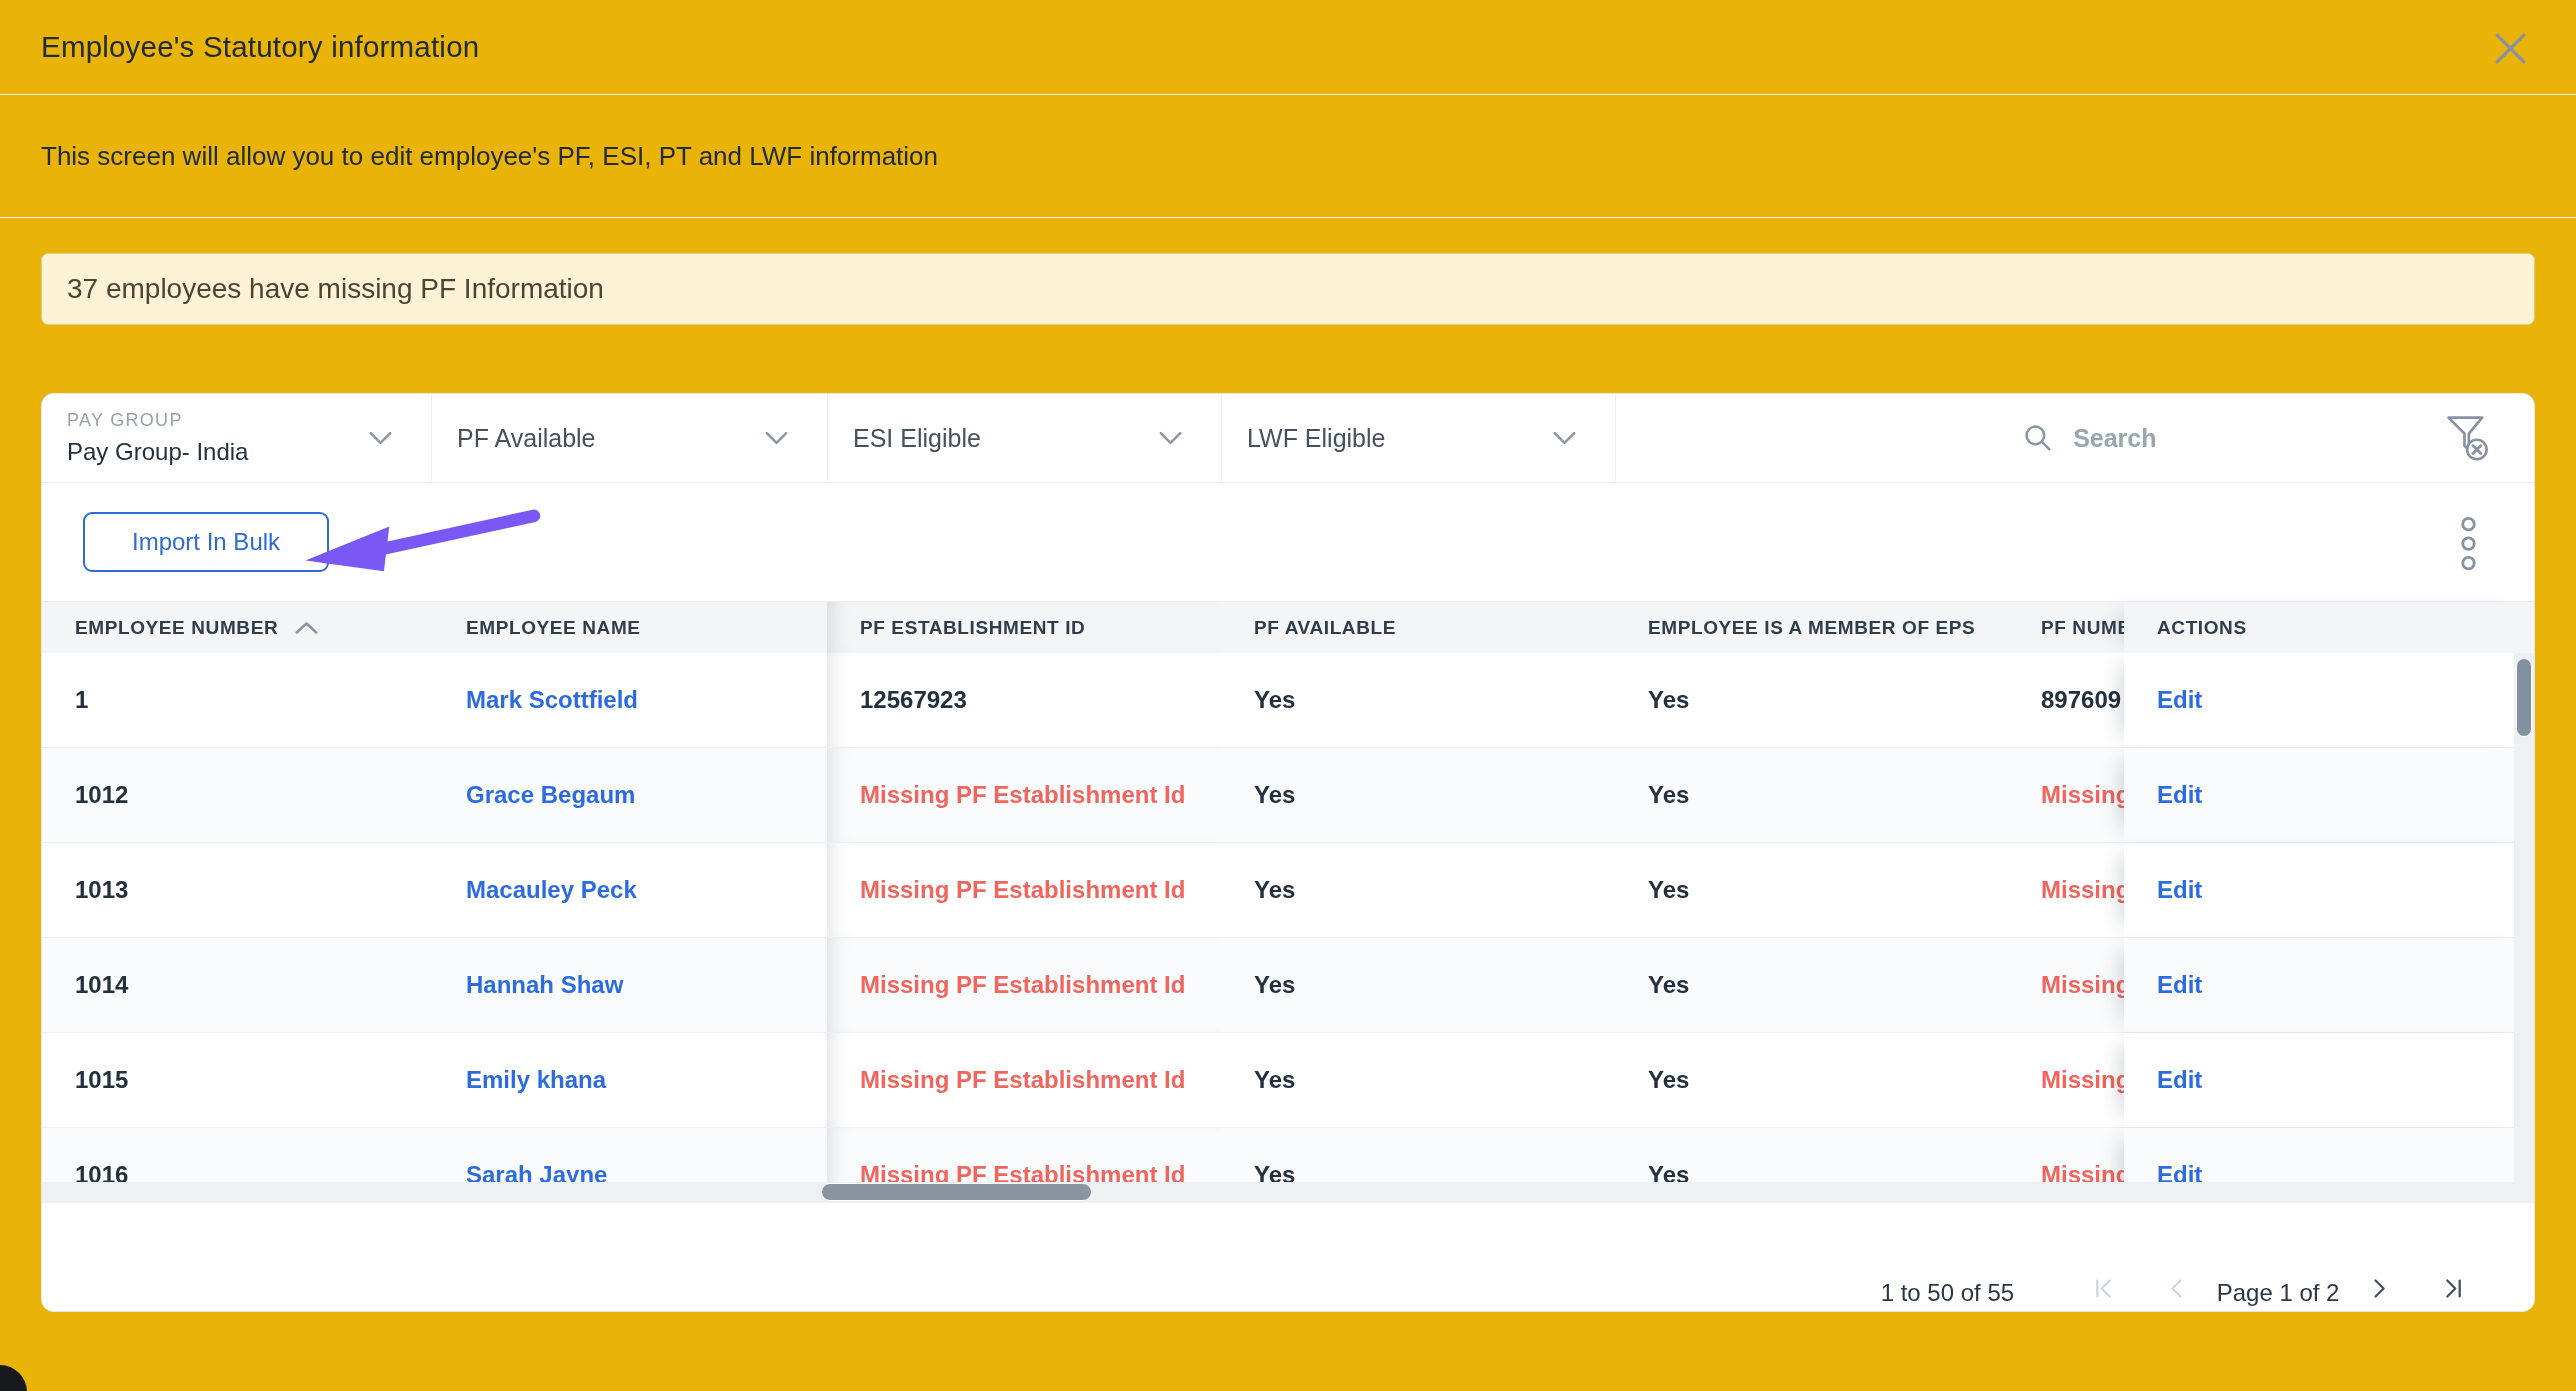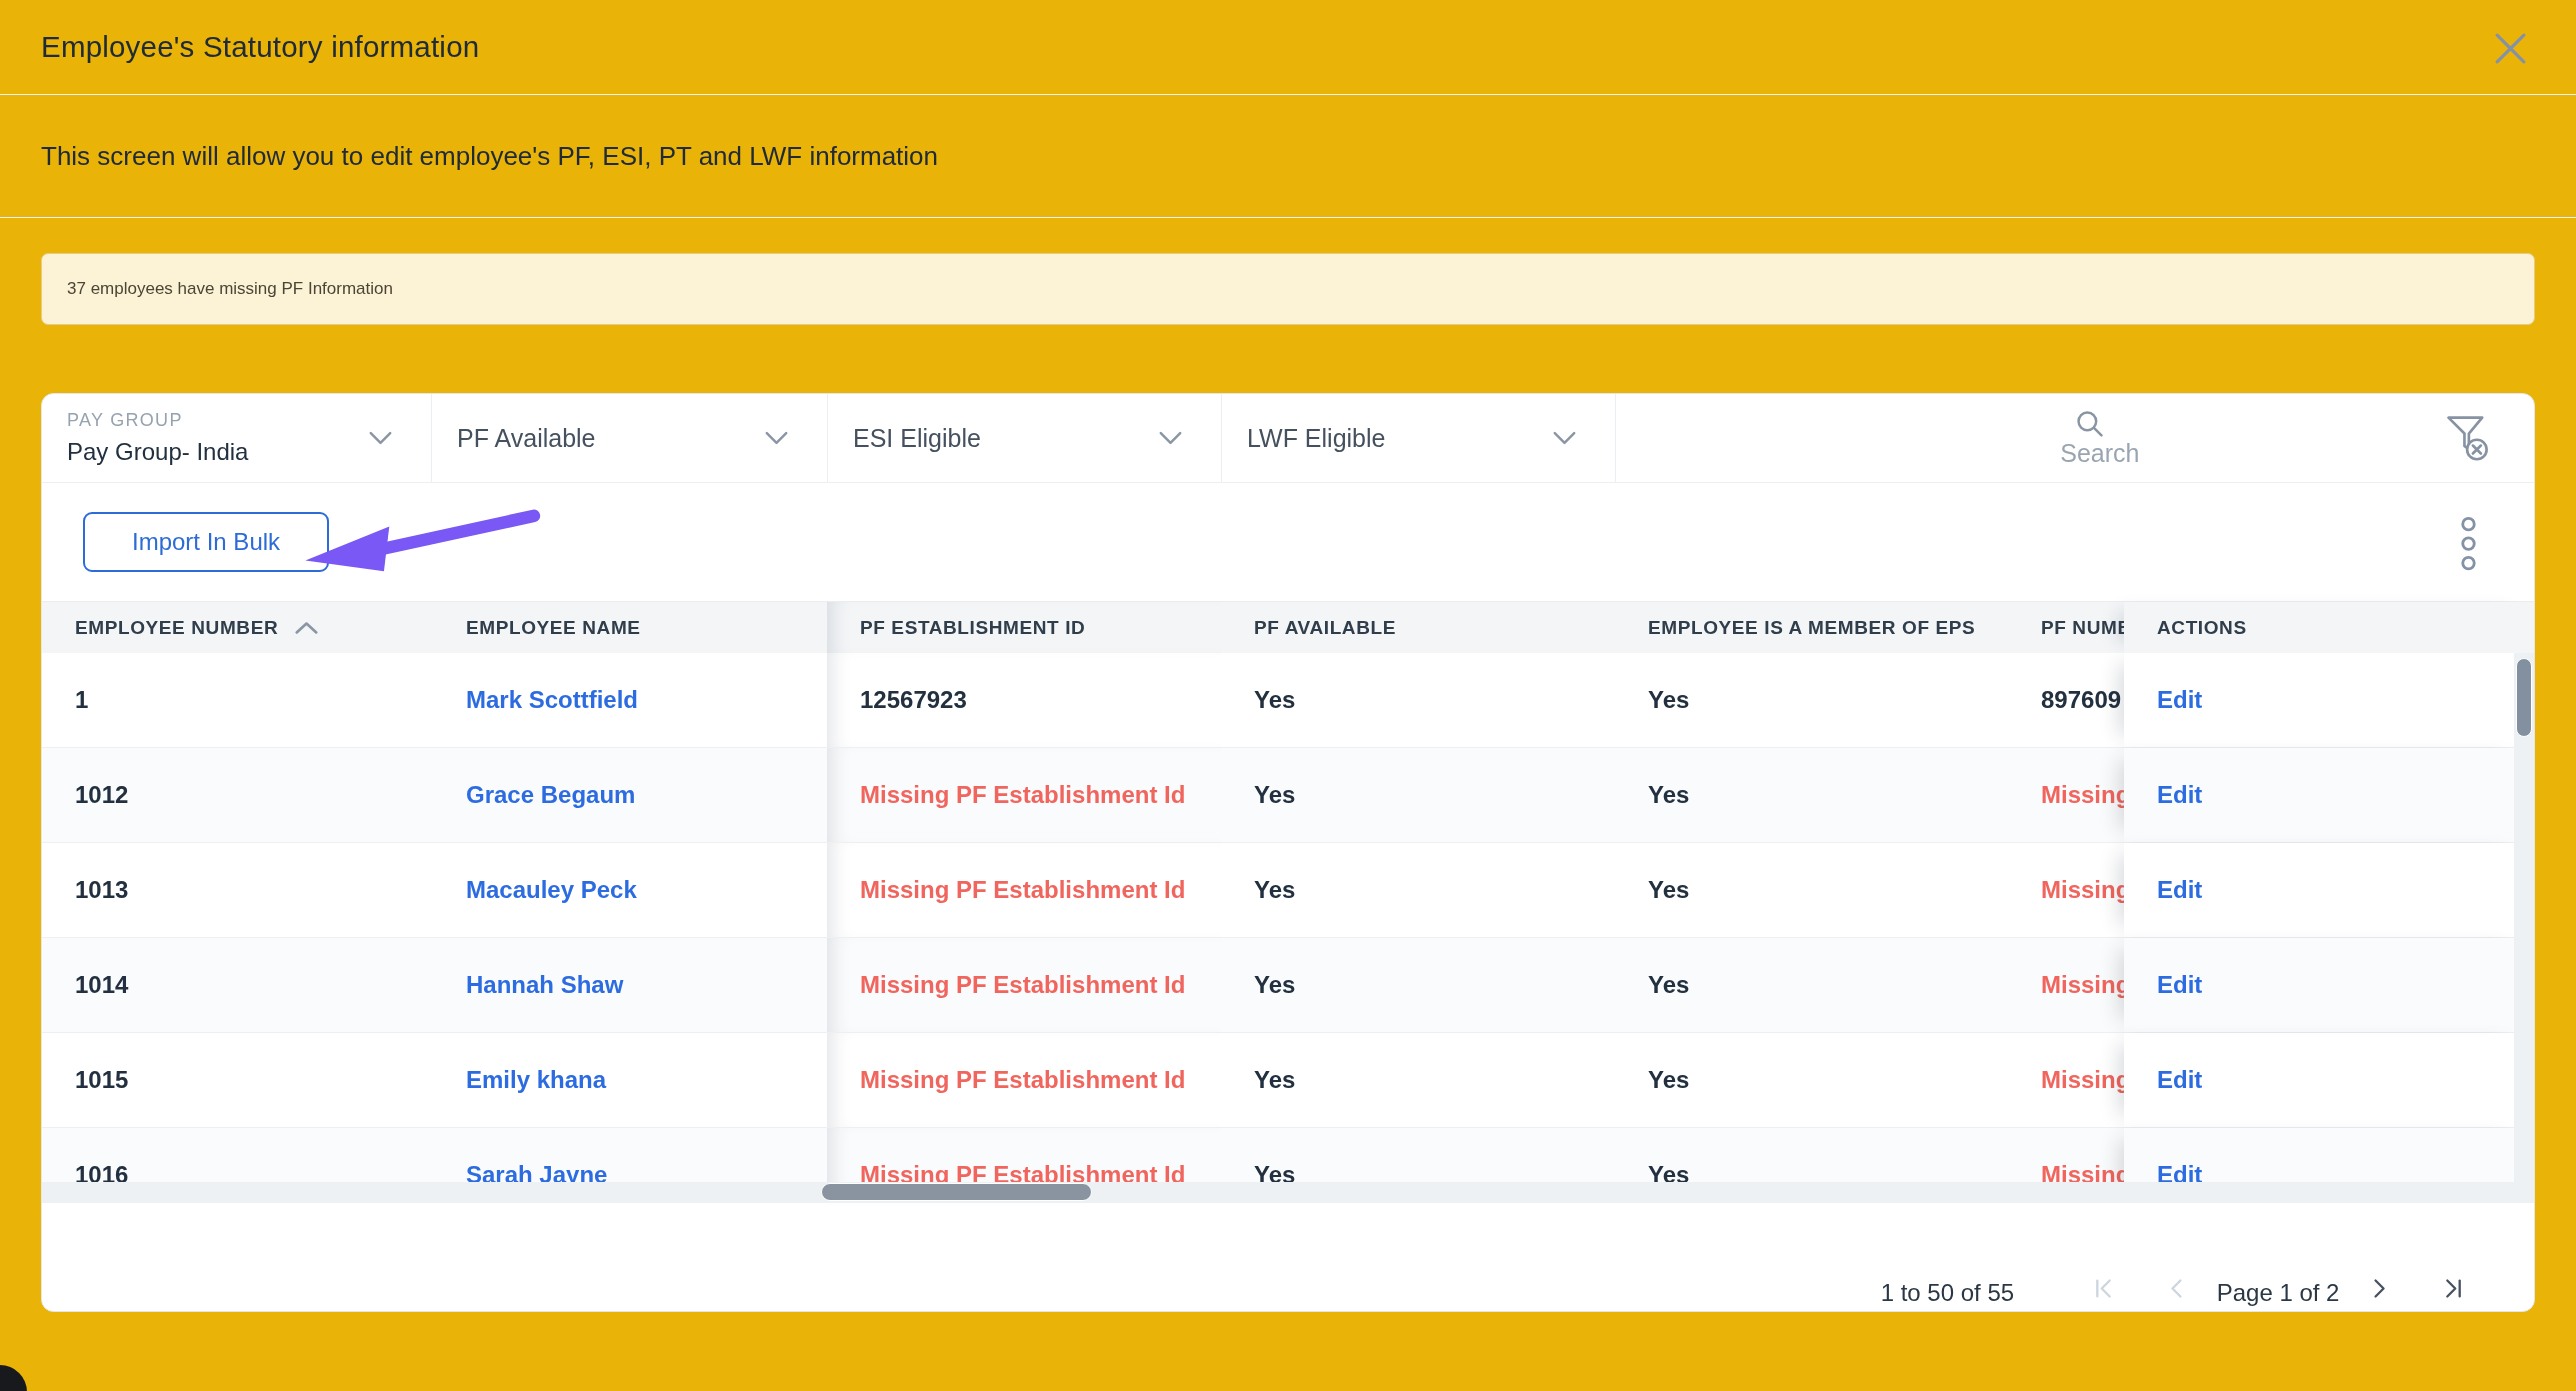--- a/index.html
+++ b/index.html
@@ -12,38 +12,38 @@
     display:flex; align-items:center; padding-left:41px; }
   .titlebar h1 { font-size:29.5px; font-weight:500; color:#202b36; letter-spacing:0.2px; }
   .close-btn { position:absolute; right:45px; top:28px; width:41px; height:41px;
     background:none; border:none; cursor:pointer; }
   .subheader { height:123px; border-bottom:1.8px solid #f1f2f4; display:flex;
     align-items:center; padding-left:41px; font-size:26px; color:#202b36; }
 
   
   .banner { margin:35px 41px 0 41px; height:72px; background:#fcf3d6;
     border:1.8px solid #e9cb84; border-radius:7.2px; display:flex; align-items:center;
-    padding-left:25px; font-size:17px; color:#4c4536;text-align:right; }
+    padding-left:25px; font-size:28px; color:#4c4536;text-align:right; }
 
   
   .card { position:relative; margin:68px 41px 0 41px; width:2494px; height:919px;
     border:1.8px solid #e3e7eb; border-radius:12.5px; background:#fff; overflow:hidden; }
 
   
   .filters { display:flex; height:89px; border-bottom:1.8px solid #eceff2; }
   .fseg { position:relative; border-right:1.8px solid #eceff2; display:flex;
     flex-direction:column; justify-content:center; padding-left:25px; cursor:pointer; }
   .fseg.pg { width:390px; }
   .fseg.dd2 { width:396px; } .fseg.dd3 { width:394px; } .fseg.dd4 { width:394px; }
   .fseg .flabel { font-size:18px; letter-spacing:1.3px; color:#97a2b0; }
   .fseg .fvalue { font-size:24px; color:#22303f; margin-top:6.3px; }
   .fseg .fsingle { font-size:25px; color:#45515e; }
   .chev { position:absolute; right:38px; top:50%; transform:translateY(-50%); }
-  .fsearch { flex:1; border-right:none; display:flex; flex-direction:column;
-    align-items:center; padding-left:30px; }
+  .fsearch { flex:1; border-right:none; display:flex; flex-direction:row;
+    align-items:center; padding-left:30px;font-weight:bold; }
   .fsearch .placeholder { font-size:25px; color:#9aa5b2; margin-left:19.7px; }
   .funnel { position:absolute; right:41px; top:50%; transform:translateY(-50%);
     background:none; border:none; cursor:pointer; width:50px; height:55px; }
 
   
   .toolbar { position:relative; height:118px; }
   .import-btn { position:absolute; left:41px; top:29px; height:60px; padding:0 47px;
     background:#fff; border:2.2px solid #2d6bd7; border-radius:9px;
     color:#2d6bd7; font-size:24px; font-weight:500; cursor:pointer;
     font-family:"Liberation Sans", sans-serif; }

